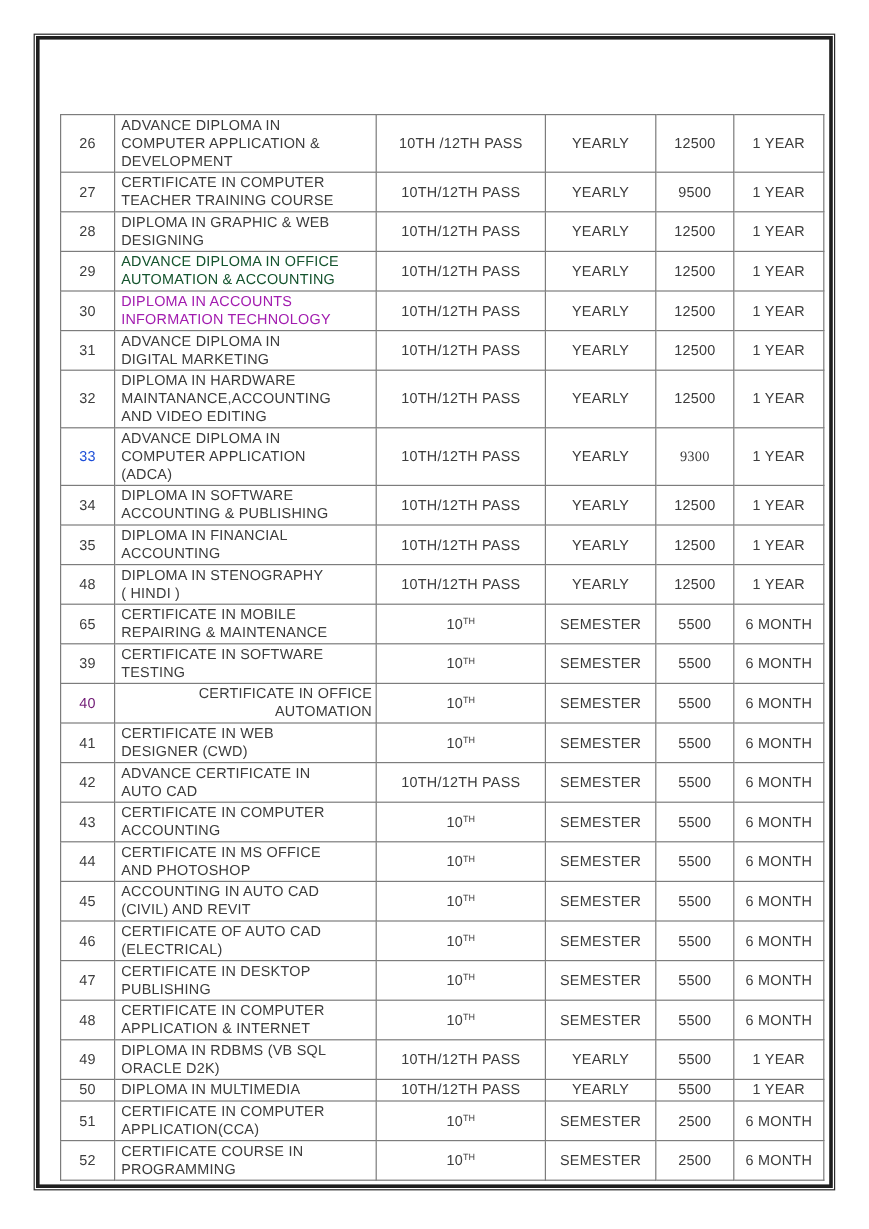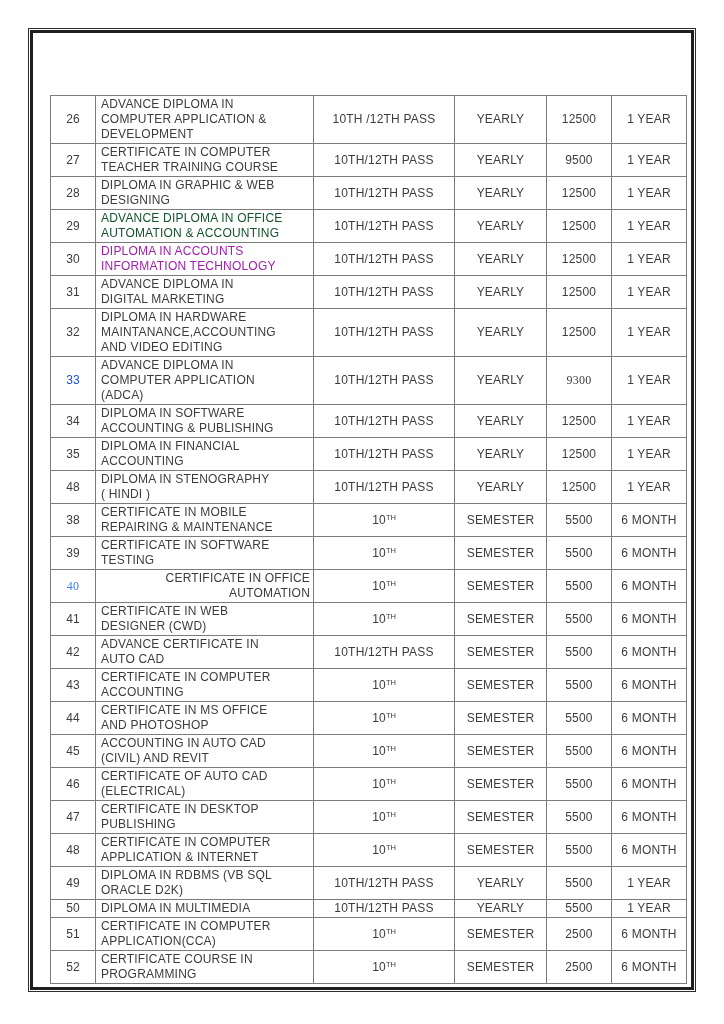--- a/index.html
+++ b/index.html
@@ -187,41 +187,41 @@
     <td class="c-no" style="border-color: rgb(124, 124, 124); color: rgb(60, 60, 60);">48</td>
     <td class="c-course" style="border-color: rgb(124, 124, 124); color: rgb(60, 60, 60);">DIPLOMA IN STENOGRAPHY
 ( HINDI )</td>
     <td class="c-elig" style="border-color: rgb(124, 124, 124); color: rgb(60, 60, 60);">10TH/12TH PASS</td>
     <td class="c-type" style="border-color: rgb(124, 124, 124); color: rgb(60, 60, 60);">YEARLY</td>
     <td class="c-fee" style="border-color: rgb(124, 124, 124); color: rgb(60, 60, 60);">12500</td>
     <td class="c-dur" style="border-color: rgb(124, 124, 124); color: rgb(60, 60, 60);">1 YEAR</td>
   </tr>
 
   <tr>
-    <td class="c-no" style="border-color: rgb(124, 124, 124); color: rgb(60, 60, 60);">38</td>
+    <td class="c-no" style="border-color: rgb(124, 124, 124); color: rgb(60, 60, 60);">65</td>
     <td class="c-course" style="border-color: rgb(124, 124, 124); color: rgb(60, 60, 60);">CERTIFICATE IN MOBILE
 REPAIRING &amp; MAINTENANCE</td>
     <td class="c-elig" style="border-color: rgb(124, 124, 124); color: rgb(60, 60, 60);">10<sup>TH</sup></td>
     <td class="c-type" style="border-color: rgb(124, 124, 124); color: rgb(60, 60, 60);">SEMESTER</td>
     <td class="c-fee" style="border-color: rgb(124, 124, 124); color: rgb(60, 60, 60);">5500</td>
     <td class="c-dur" style="border-color: rgb(124, 124, 124); color: rgb(60, 60, 60);">6 MONTH</td>
   </tr>
 
   <tr>
     <td class="c-no" style="border-color: rgb(124, 124, 124); color: rgb(60, 60, 60);">39</td>
     <td class="c-course" style="border-color: rgb(124, 124, 124); color: rgb(60, 60, 60);">CERTIFICATE IN SOFTWARE
 TESTING</td>
     <td class="c-elig" style="border-color: rgb(124, 124, 124); color: rgb(60, 60, 60);">10<sup>TH</sup></td>
     <td class="c-type" style="border-color: rgb(124, 124, 124); color: rgb(60, 60, 60);">SEMESTER</td>
     <td class="c-fee" style="border-color: rgb(124, 124, 124); color: rgb(60, 60, 60);">5500</td>
     <td class="c-dur" style="border-color: rgb(124, 124, 124); color: rgb(60, 60, 60);">6 MONTH</td>
   </tr>
 
   <tr>
-    <td class="c-no" style="border-color: rgb(124, 124, 124); color: #3b82f6; font-family: Liberation Serif, serif;">40</td>
+    <td class="c-no" style="border-color: rgb(124, 124, 124); color: #701a75;">40</td>
     <td class="c-course" style="border-color: rgb(124, 124, 124); color: rgb(60, 60, 60); text-align: right;">CERTIFICATE IN OFFICE
 AUTOMATION</td>
     <td class="c-elig" style="border-color: rgb(124, 124, 124); color: rgb(60, 60, 60);">10<sup>TH</sup></td>
     <td class="c-type" style="border-color: rgb(124, 124, 124); color: rgb(60, 60, 60);">SEMESTER</td>
     <td class="c-fee" style="border-color: rgb(124, 124, 124); color: rgb(60, 60, 60);">5500</td>
     <td class="c-dur" style="border-color: rgb(124, 124, 124); color: rgb(60, 60, 60);">6 MONTH</td>
   </tr>
 
   <tr>
     <td class="c-no" style="border-color: rgb(124, 124, 124); color: rgb(60, 60, 60);">41</td>

